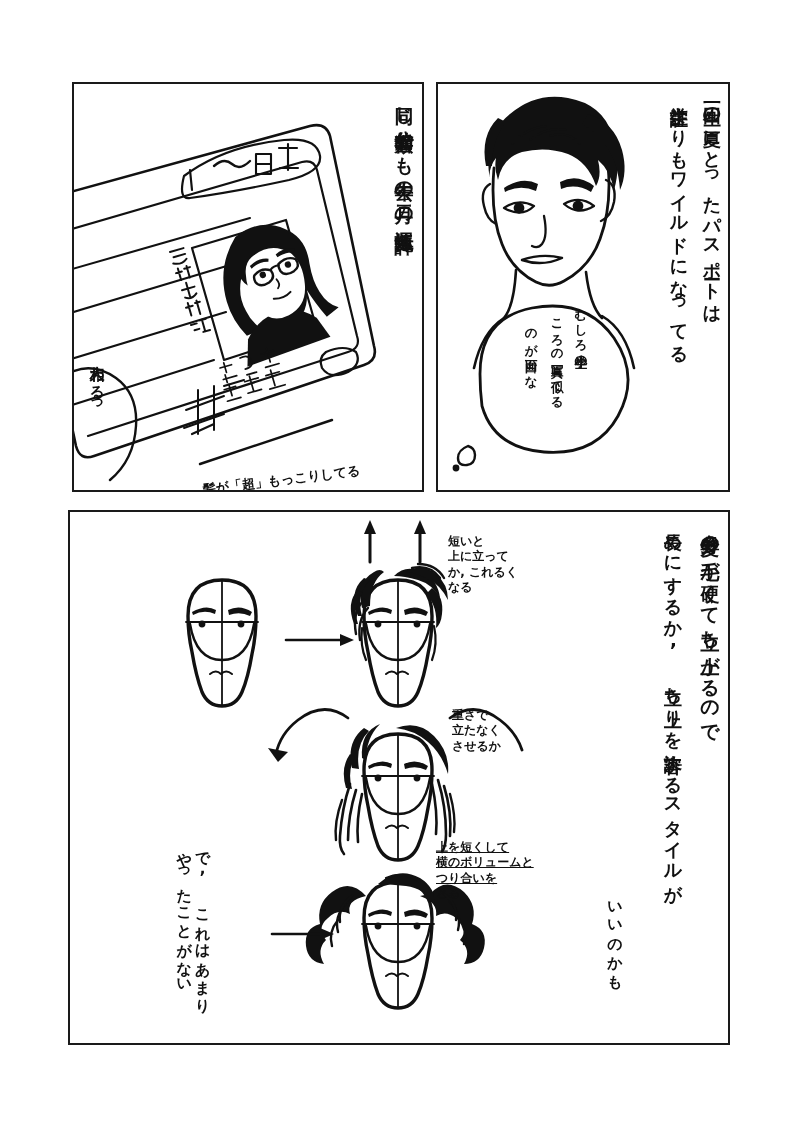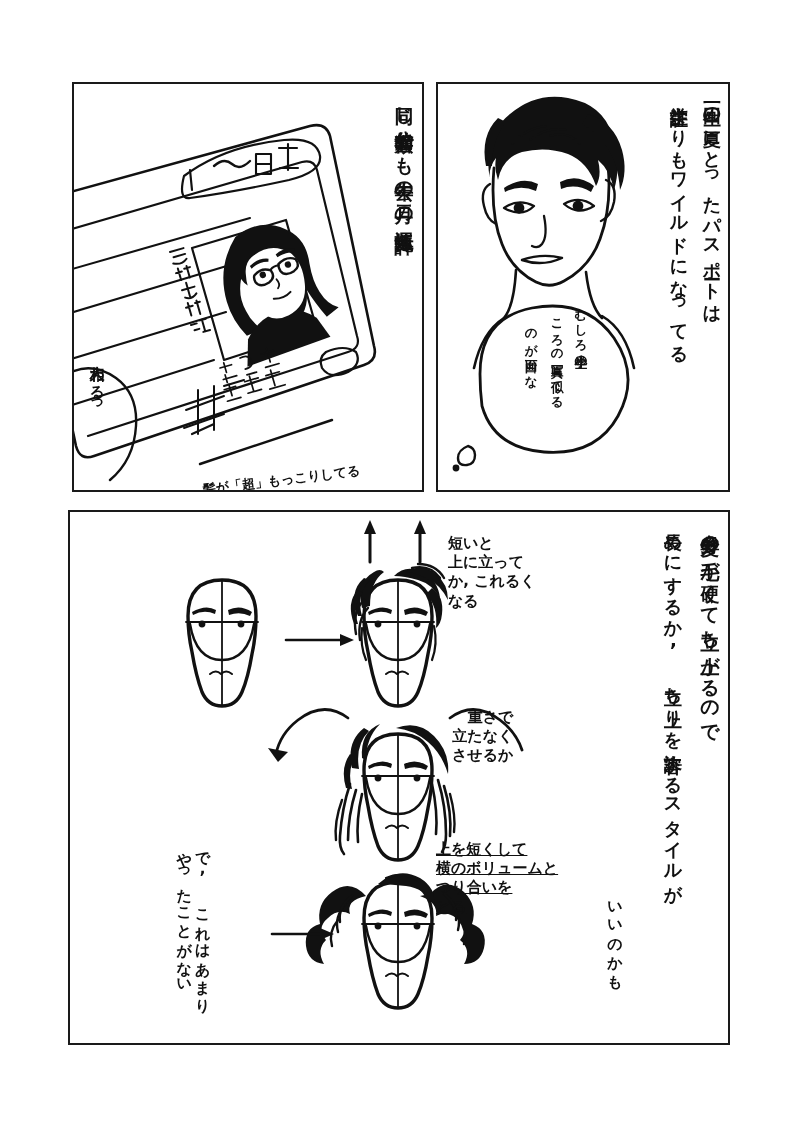--- a/index.html
+++ b/index.html
@@ -59,23 +59,23 @@
 
   
   #port-caption  { right: 5px;  top: 8px;  font-size: 18px; height: 390px; }
   #bubble-text   { font-size: 12.5px; line-height: 1.2; }
 
   
   #hair-caption  { right: 6px;  top: 8px;  font-size: 19px; height: 500px; }
   #hair-caption2 { right: 104px; top: 380px; font-size: 15px; }
   #note-never    { left: 105px; top: 330px; font-size: 15px; height: 185px; }
 
-  .annot { font-size: 15px; }
+  .annot { font-size: 12px; }
   #annot-1 { left: 378px; top: 22px; }
-  #annot-2 { left: 382px; top: 196px; text-align: right; }
+  #annot-2 { left: 382px; top: 196px; }
   #annot-3 { left: 366px; top: 328px; text-decoration: underline; }
 
   svg { display: block; }
   .ink { fill: none; stroke: #111111; stroke-linecap: round; stroke-linejoin: round; }
   .fillink { fill: #111111; stroke: none; }
 </style>
 </head>
 <body>
 
 <div id="page">

